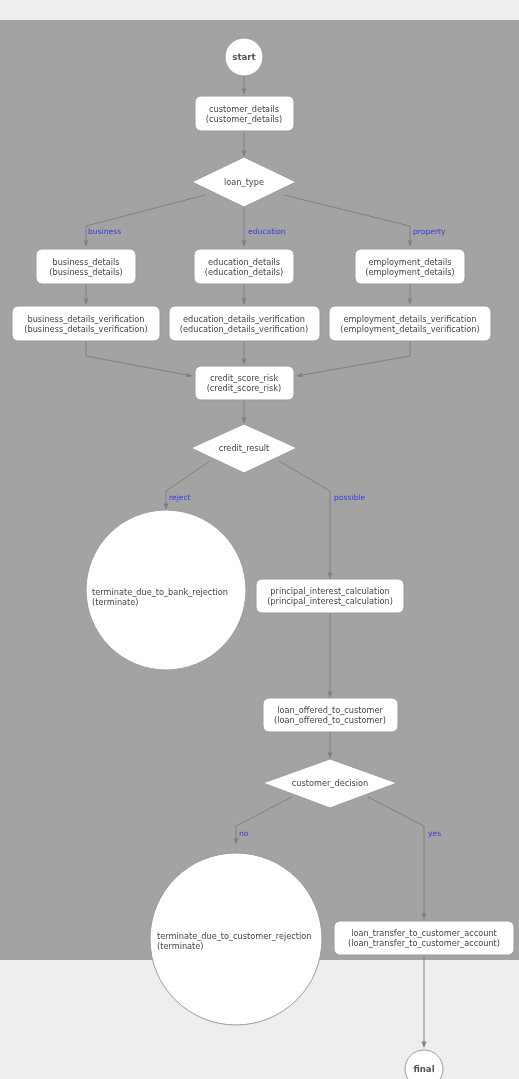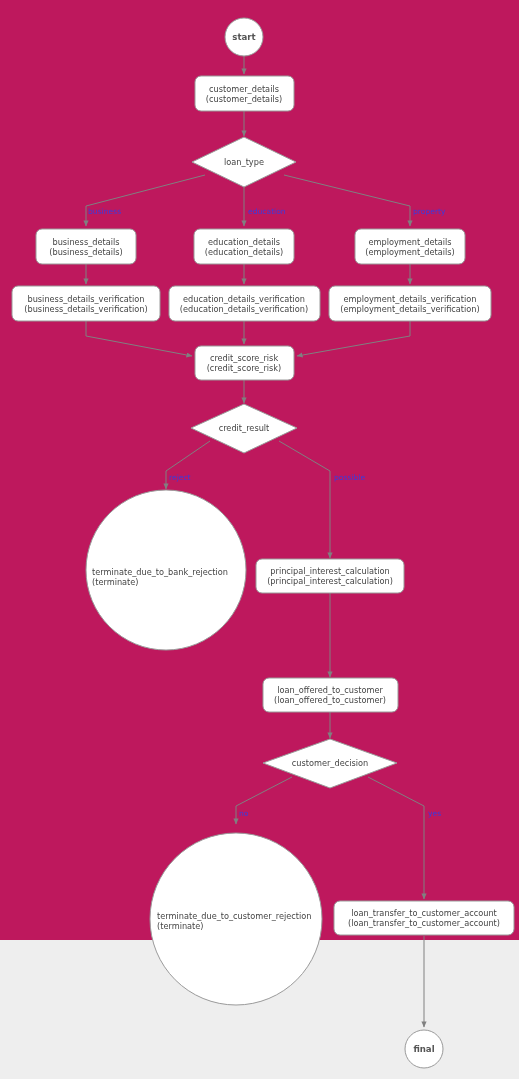--- a/index.html
+++ b/index.html
@@ -10,21 +10,22 @@
   body {
     width: 519px;
     height: 1079px;
     overflow: hidden;
     font-family: "DejaVu Sans", sans-serif;
   }
   #canvas {
     position: relative;
     width: 519px;
     height: 940px;
-    background: #be185d;
+    background: #a3a3a3;
+    margin-top: 20px;
   }
   svg.flow {
     position: absolute;
     top: 0;
     left: 0;
     width: 519px;
     height: 1079px;
   }
   .node-shape {
     fill: #ffffff;

